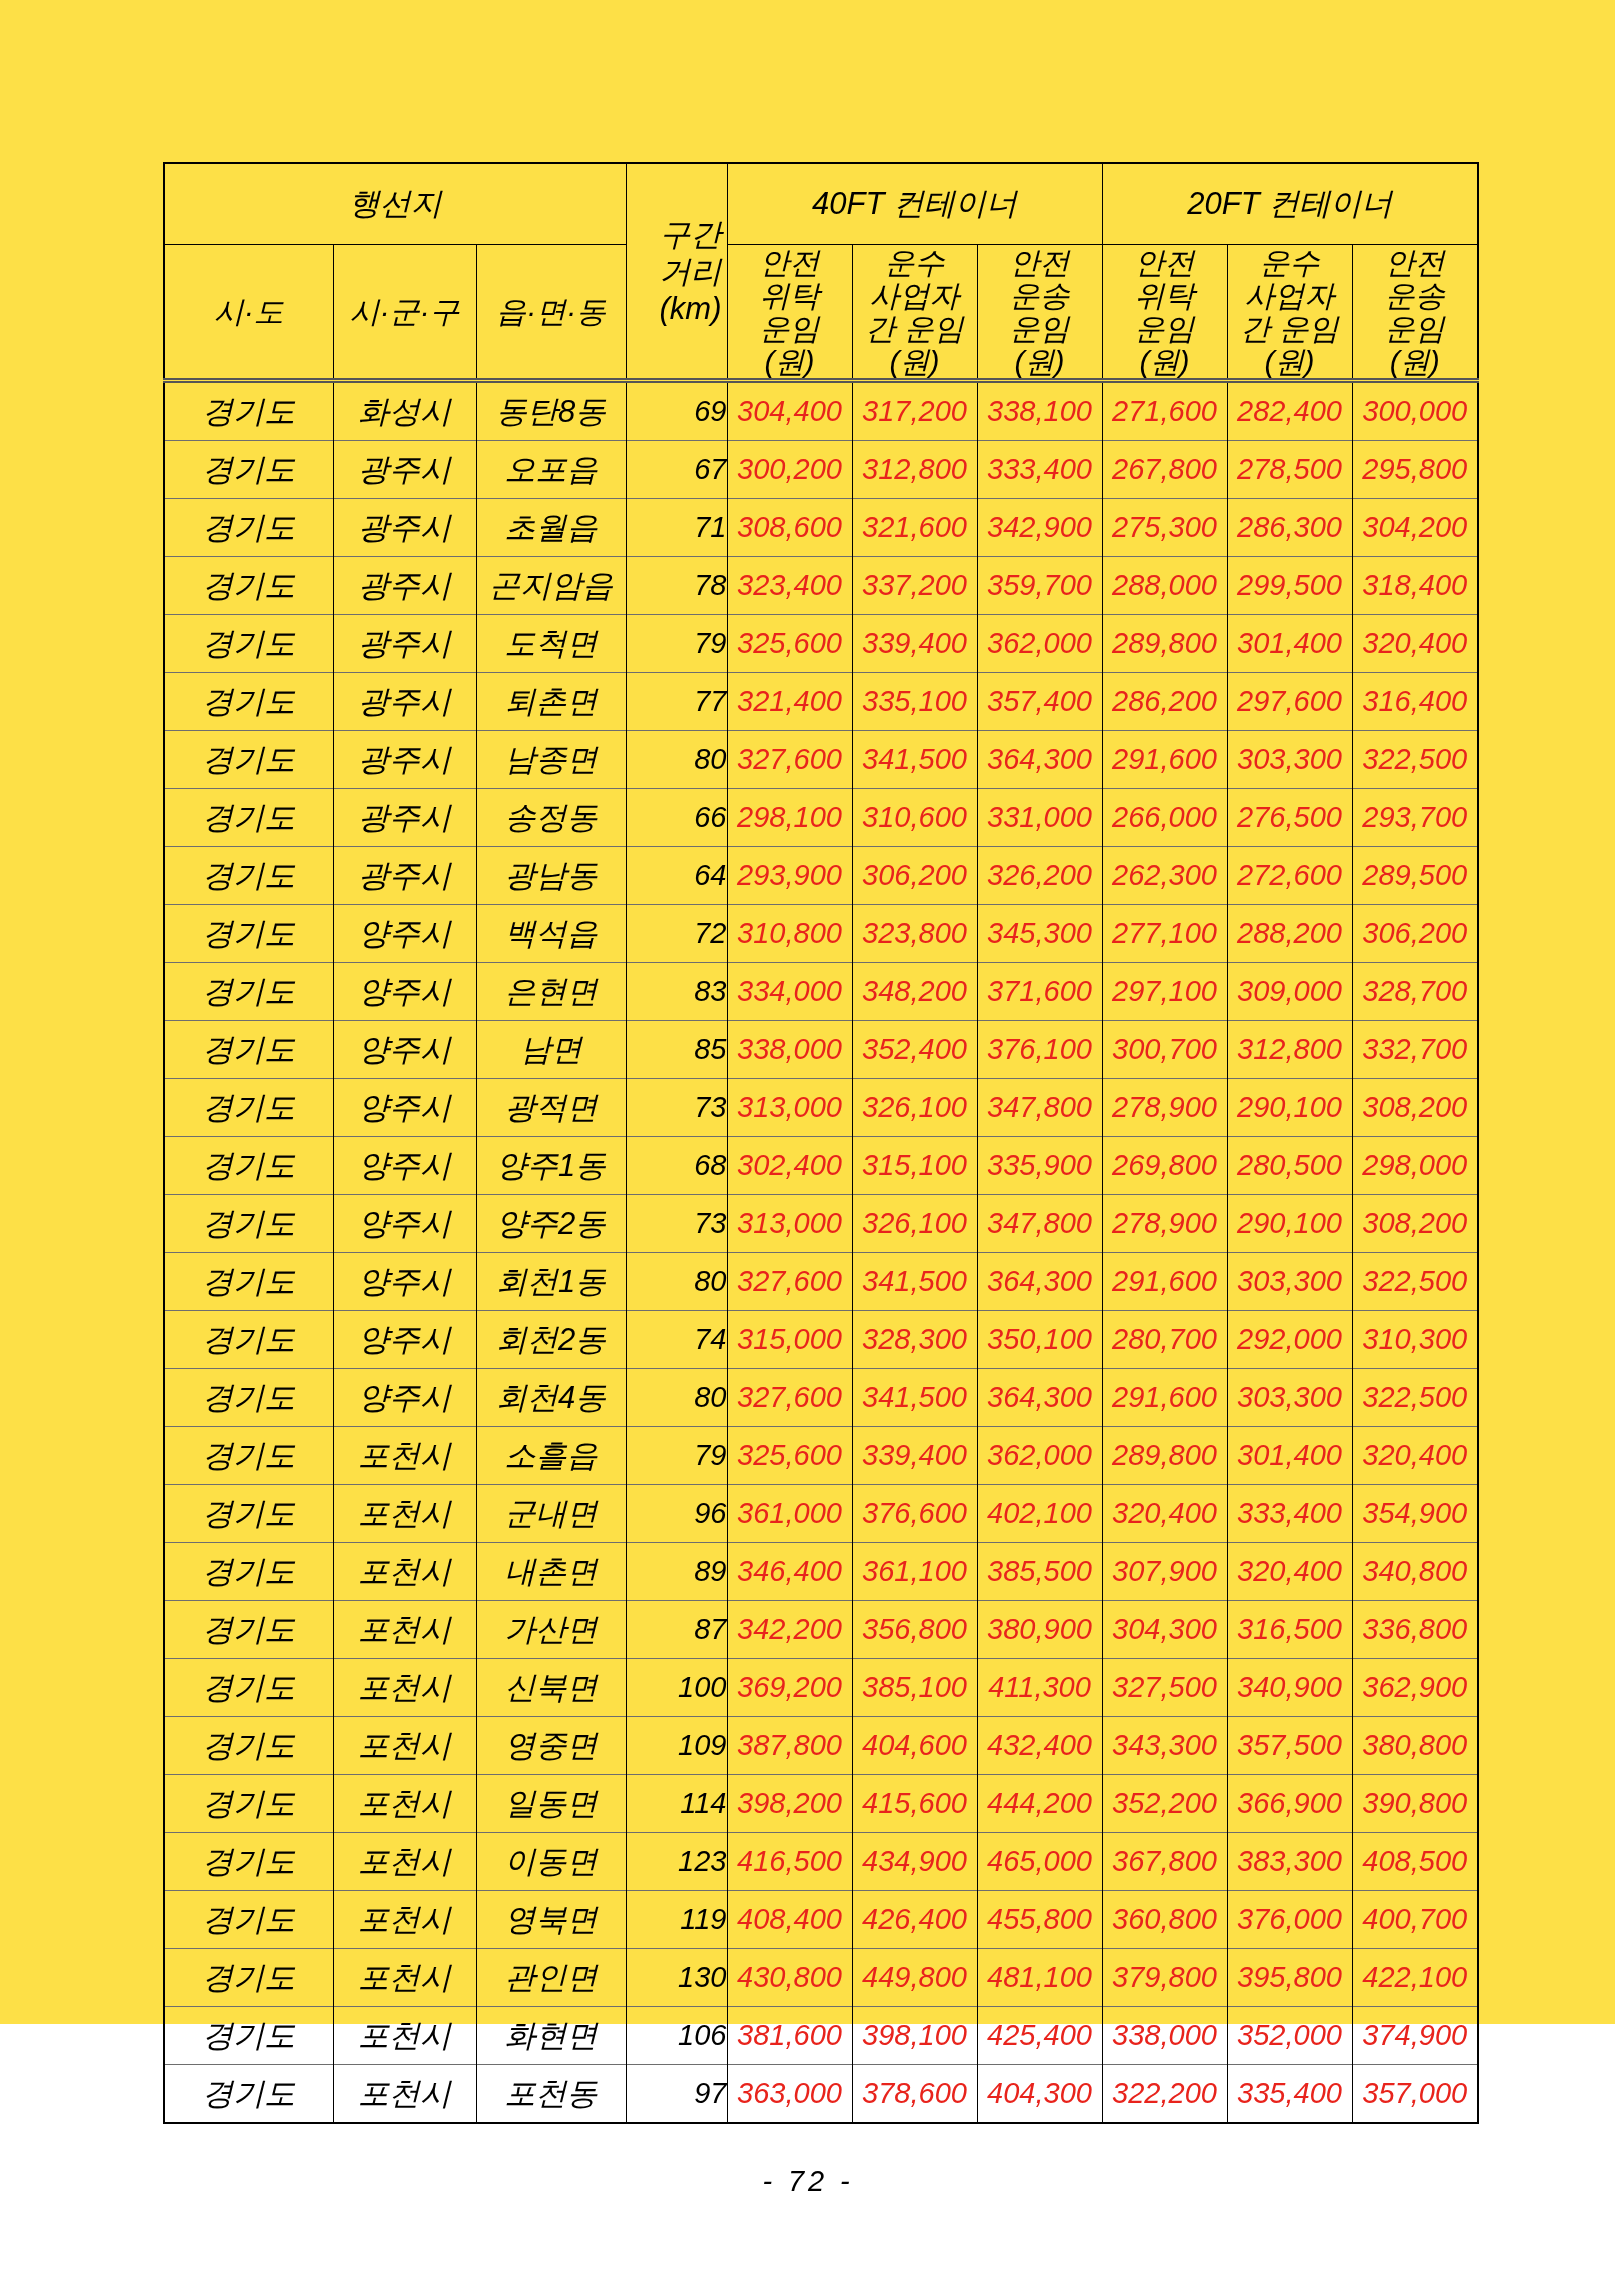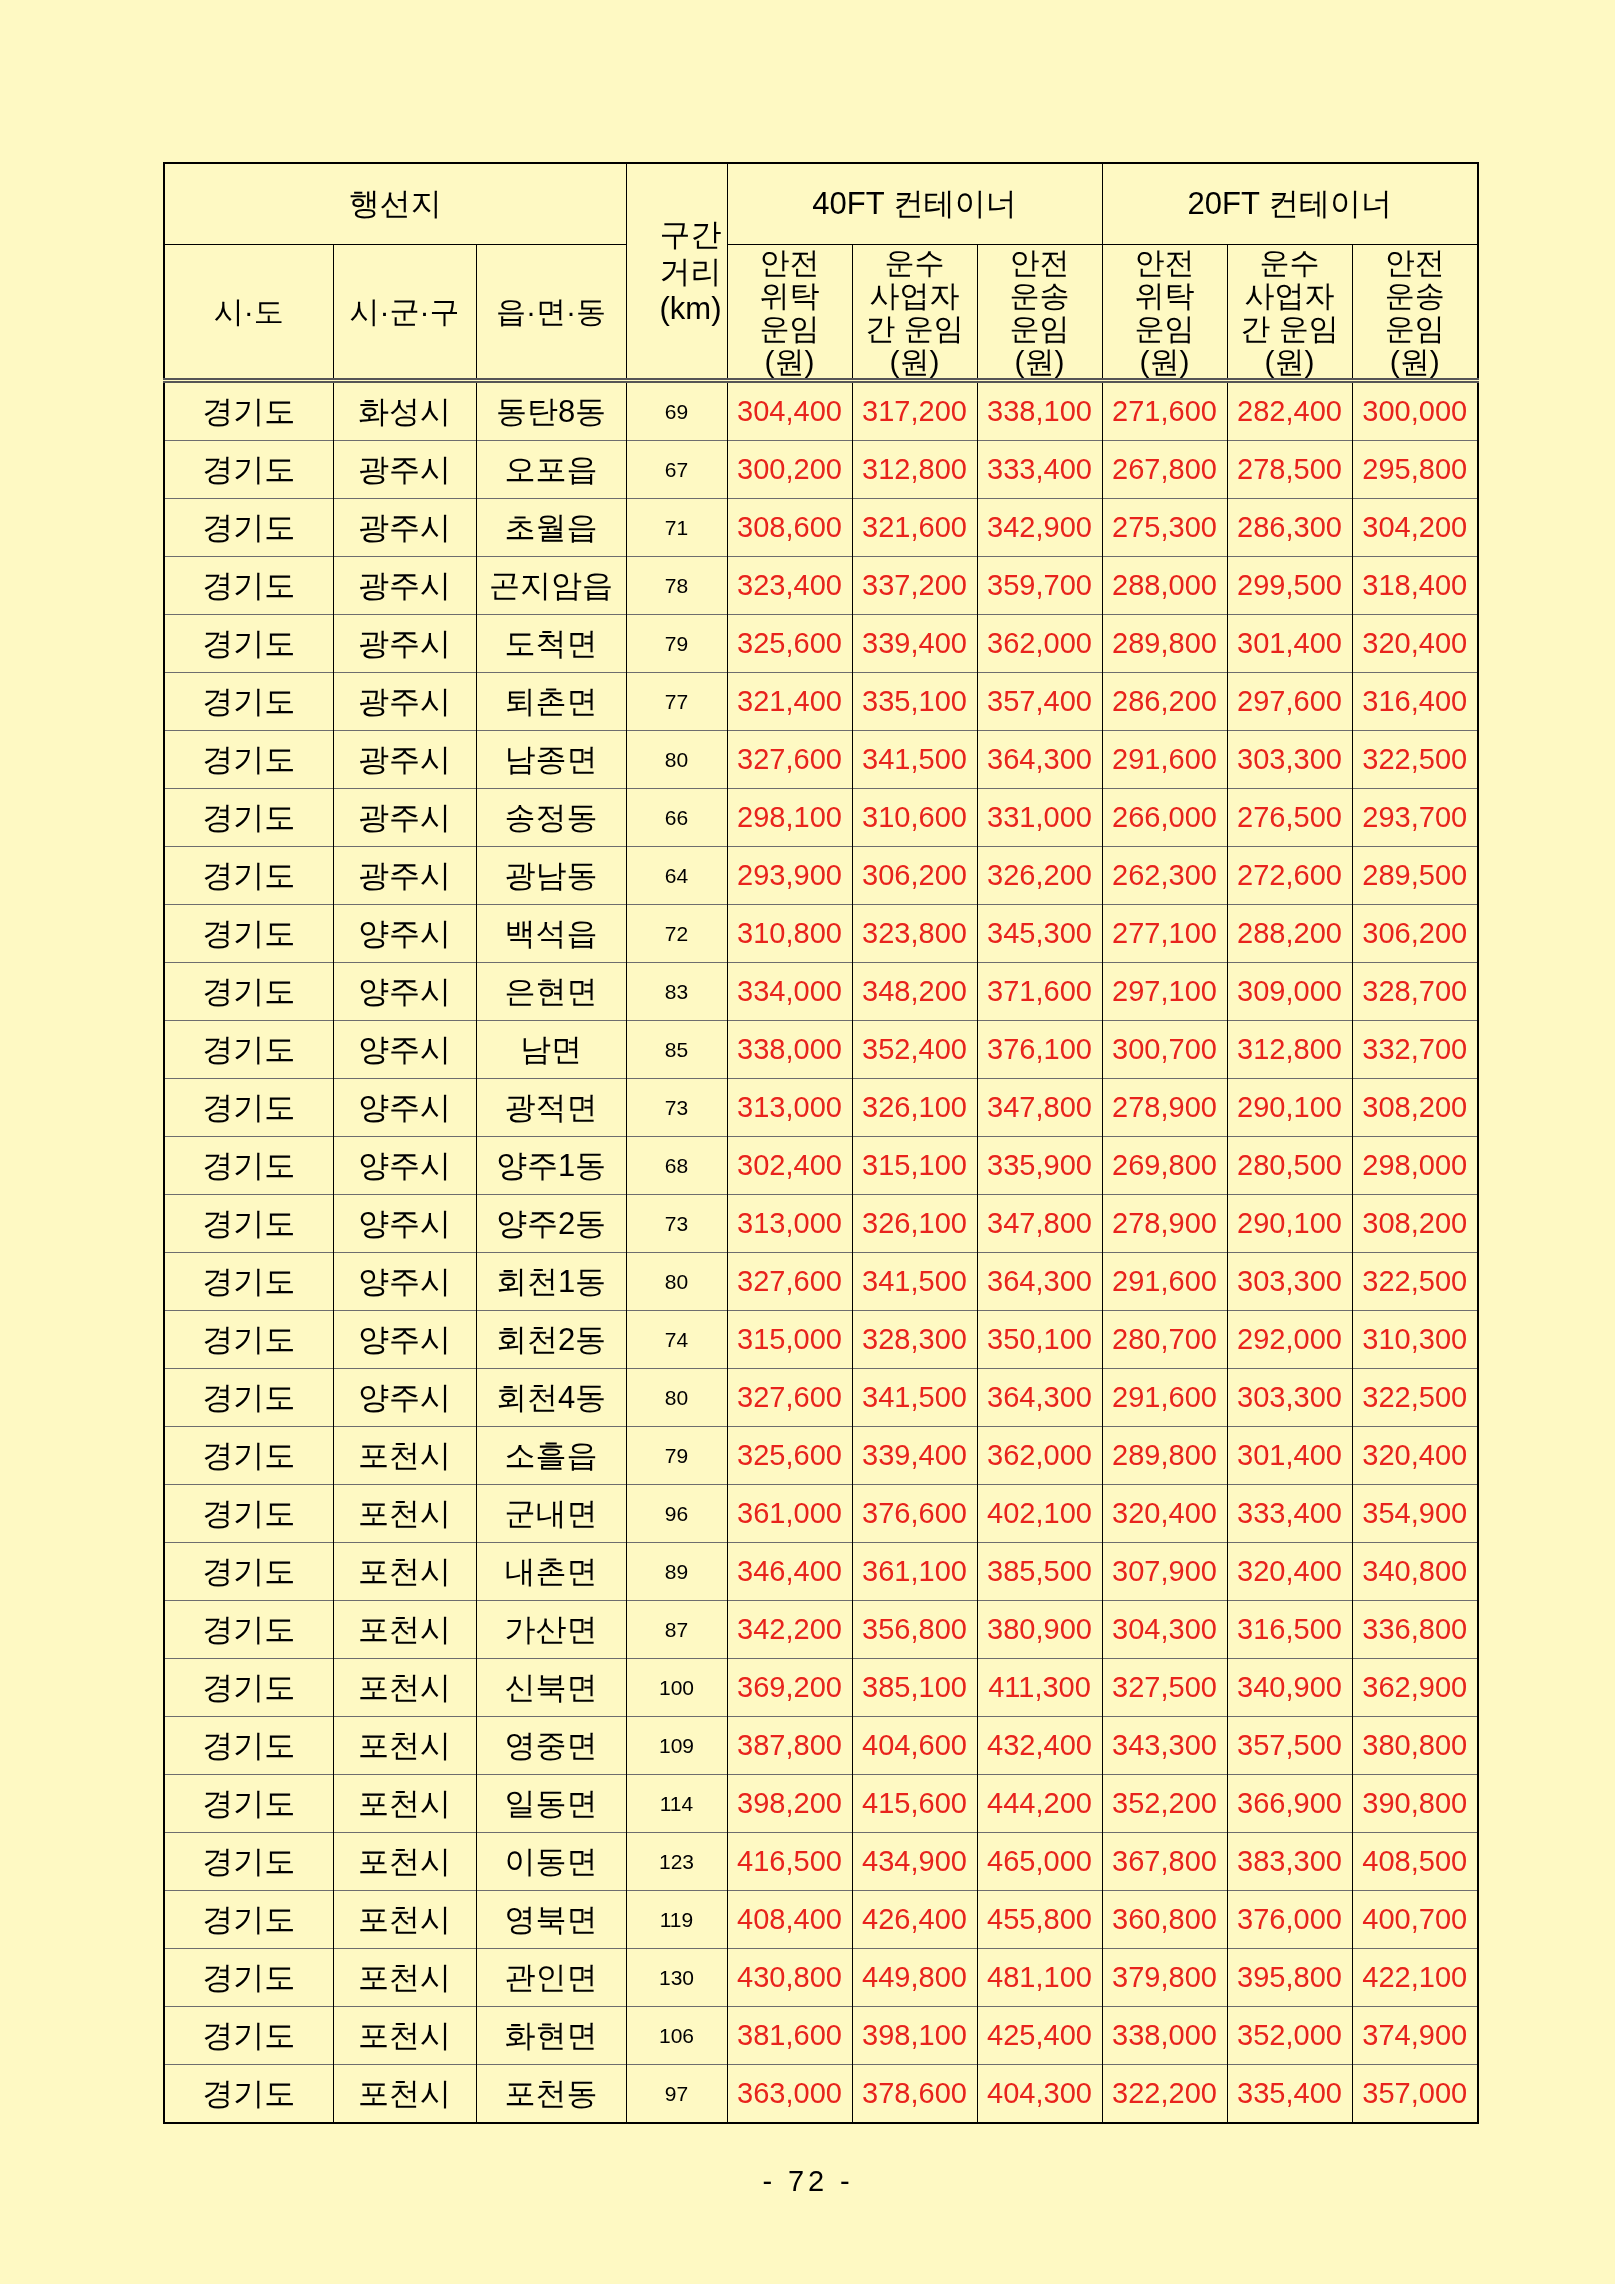--- a/index.html
+++ b/index.html
@@ -1,37 +1,37 @@
 <!DOCTYPE html>
 <html style="font-size:10.4px"><head>
 <meta charset="utf-8">
 <style>
   html,body{margin:0;padding:0;}
   body{
     width:1616px;height:2284px;position:relative;background:#ffffff;
     font-family:"Liberation Sans","DejaVu Sans",sans-serif;color:#000;
   }
-  .sheet{position:absolute;left:0;top:0;width:1616px;height:2284px;background:#fef9c3;}
+  .sheet{position:absolute;left:0;top:0;width:1616px;height:2024px;background:#fde047;font-style:italic;}
   table.fare{
     position:absolute;left:163px;top:162px;width:1315px;
     border-collapse:collapse;table-layout:fixed;
     border:2.6px solid #000;
   }
   th,td{
     border-left:1.3px solid #000;border-right:1.3px solid #000;
     text-align:center;vertical-align:middle;font-weight:normal;
     padding:0;overflow:hidden;
   }
   thead tr.r1 th{height:80px;font-size:31px;border-bottom:1.3px solid #000;}
   thead tr.r2 th{height:133px;font-size:30px;line-height:33px;border-bottom:0;margin-top:20px;}
   th.pre, td.pre{white-space:pre-line;}
   th.th-distance{font-size:31px;line-height:37px;padding-left:28px;}
   tbody td{height:57px;border-top:1.3px solid #6e6e6e;font-size:31px;}
   tbody tr:first-child td{border-top:5.2px double #555;}
-  td.c-dist{font-size:21px;color:#000;}
+  td.c-dist{font-size:29px;color:#000;text-align:right;}
   td.c-fare{font-size:29px;color:#e8231c;}
   .page-number{
     position:absolute;left:0;top:2165px;width:1616px;
     text-align:center;font-size:29px;color:#000;letter-spacing:3.9px;
   }
 </style>
 </head>
 <body>
 
 <div class="sheet">

